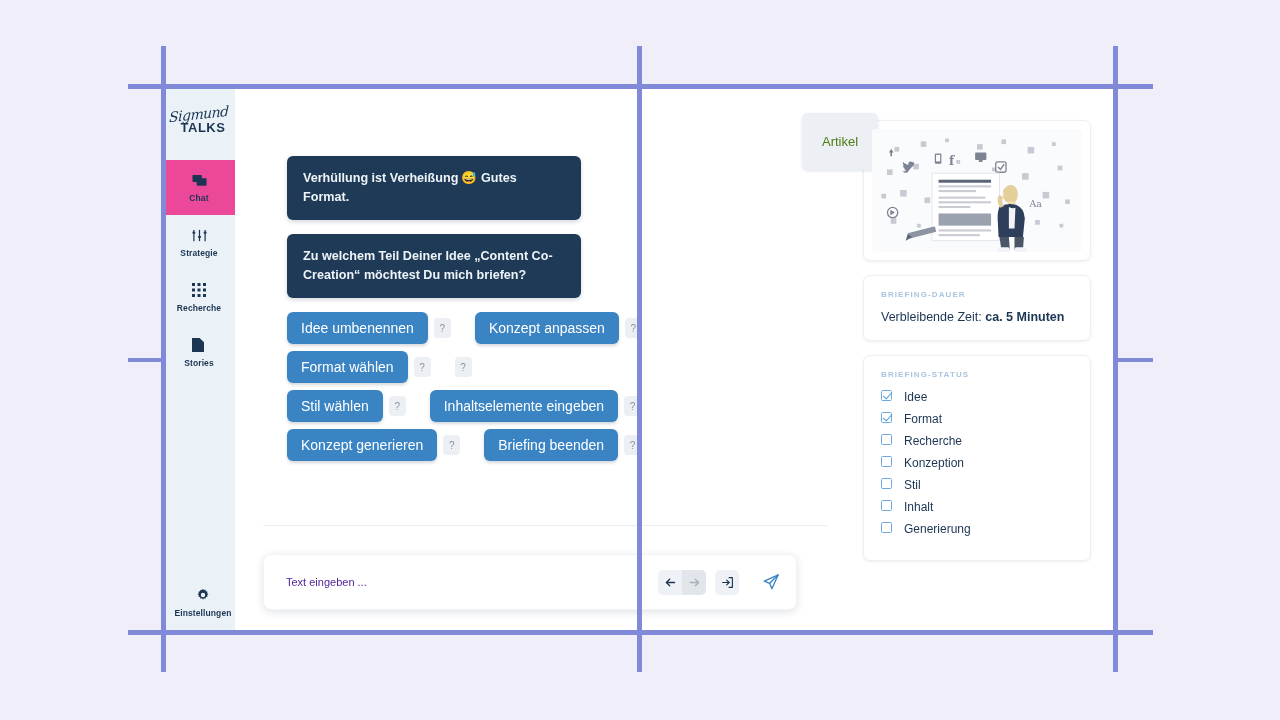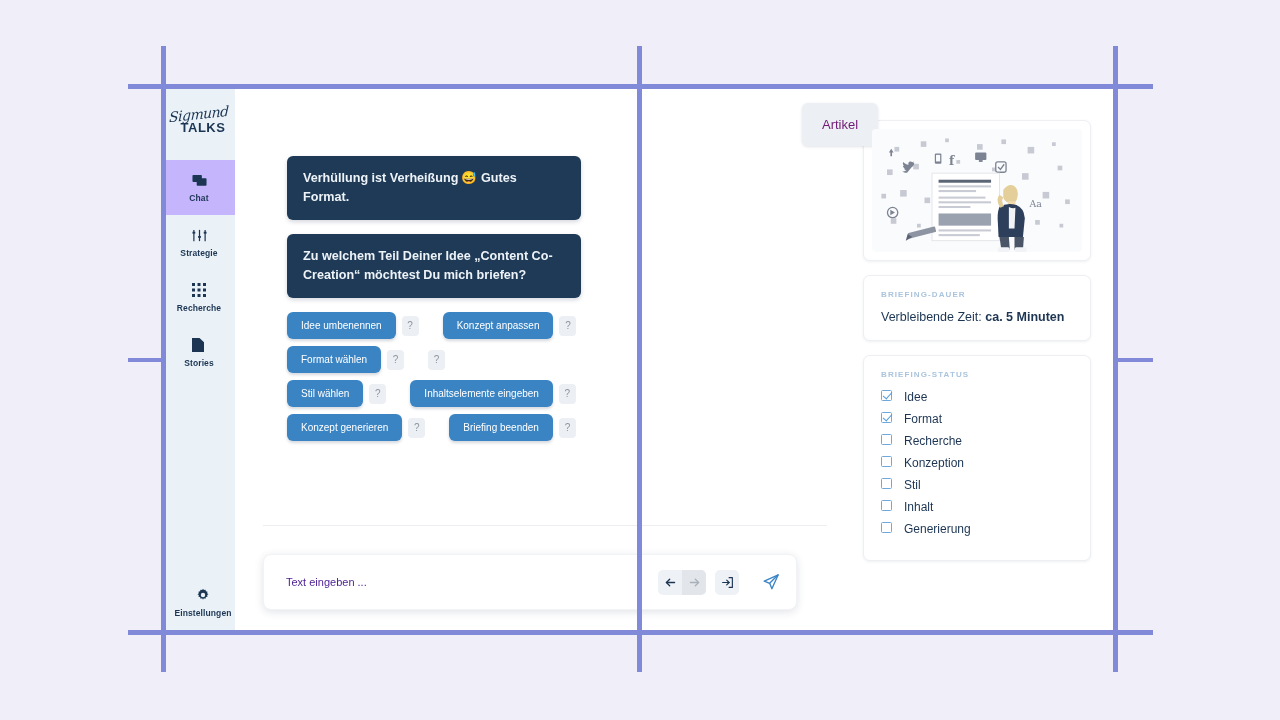--- a/index.html
+++ b/index.html
@@ -79,21 +79,21 @@
   .nav-list { margin-top: 10px; display: flex; flex-direction: column; }
   .nav-item {
     height: 55px;
     display: flex;
     flex-direction: column;
     align-items: center;
     justify-content: center;
     gap: 5px;
     cursor: pointer;
   }
-  .nav-item.active { background: #c4b5fd; }
+  .nav-item.active { background: #ec4899; }
   .nav-label {
     font-size: 8.5px;
     font-weight: bold;
     color: #1c3553;
     letter-spacing: 0.1px;
   }
   .nav-icon { width: 15px; height: 15px; color: #1c3553; display: block; }
   .nav-icon svg { display: block; }
 
   .nav-bottom {
@@ -121,25 +121,25 @@
     height: 52px;
     display: flex;
     align-items: center;
     justify-content: center;
     position: relative;
     flex: 0 0 52px;
   }
   .tab-artikel {
     position: absolute;
     left: 567px;
-    top: 17px;
+    top: 27px;
     background: #eceff3;
-    color: #701a75;
+    color: #4d7c0f;
     font-size: 13px;
-    padding: 14px 20px;
+    padding: 21px 20px;
     border-radius: 6px;
     box-shadow: 0 1px 3px rgba(20,40,70,0.13);
     cursor: pointer;
   }
 
   .chat-area {
     flex: 1;
     padding: 0 28px 0 52px;
     min-width: 0;
     position: relative;
@@ -162,21 +162,21 @@
   .chips { margin-top: 10px; }
   .chip-row {
     display: flex;
     align-items: center;
     margin-bottom: 7px;
     gap: 6px;
   }
   .chip {
     background: #3a84c4;
     color: #ffffff;
-    font-size: 10px;
+    font-size: 14px;
     border-radius: 6px;
     padding: 8px 14px;
     box-shadow: 0 2px 3px rgba(20,40,70,0.18);
     cursor: pointer;
     white-space: nowrap;
   }
   .chip-help {
     width: 17px;
     height: 20px;
     background: #eceff3;

